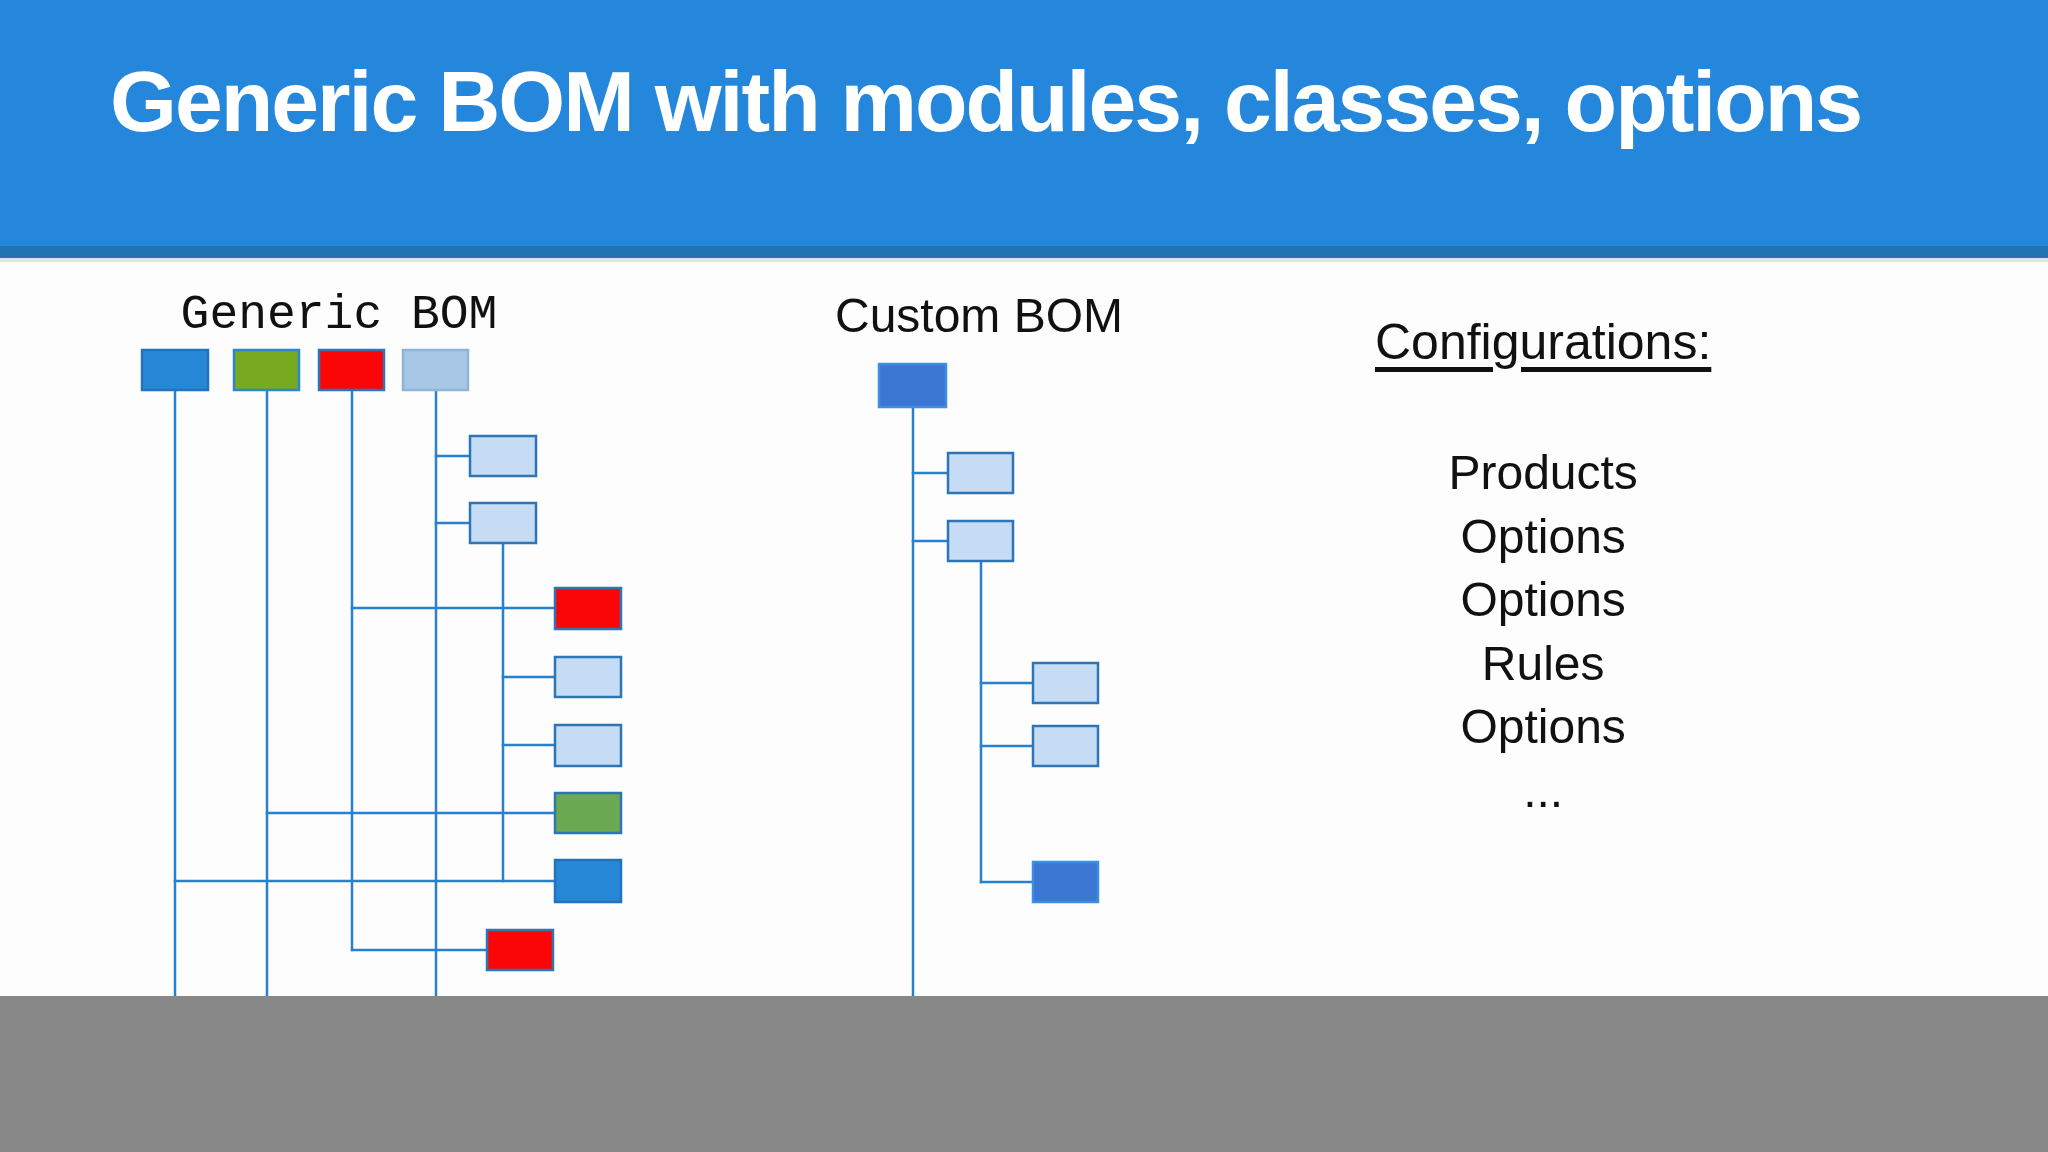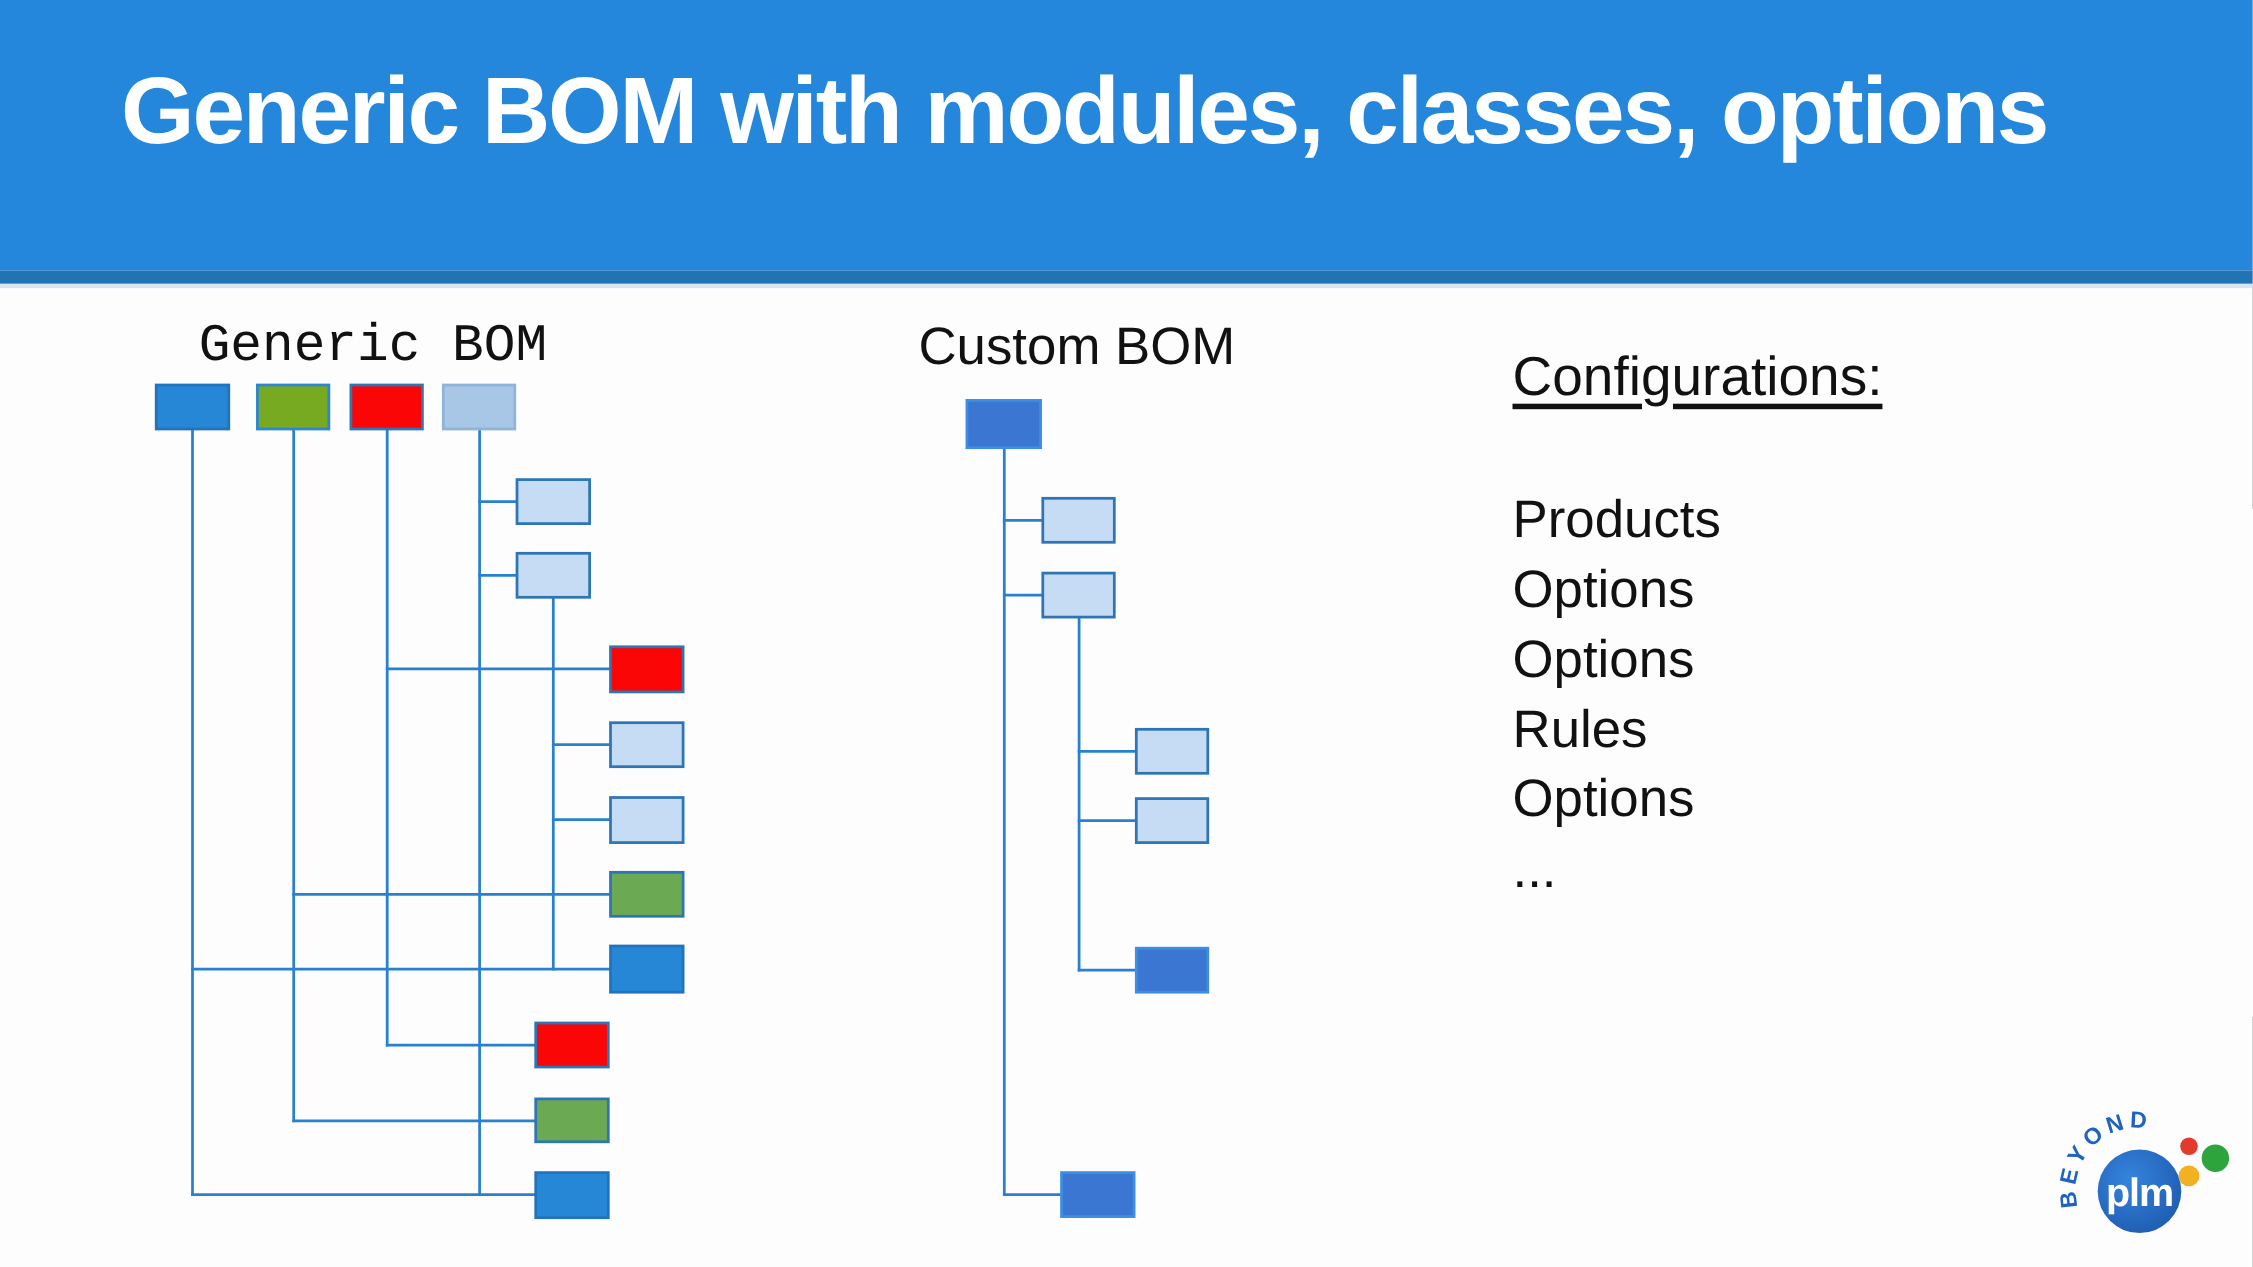--- a/index.html
+++ b/index.html
@@ -1,17 +1,17 @@
 <!DOCTYPE html>
 <html style="--header_bg: #2487DB; --header_band: #2173B4; --header_underline: #D8E4F2; --slide_bg: #FDFDFE; --title_text: #FFFFFF; --body_text: #111111; --connector: #2980CE; --logo_blue: #1E5FB8; --logo_blue_light: #2F7BD6; --logo_text_blue: #2063BE; --logo_red: #E23B2E; --logo_green: #2EA43C; --logo_yellow: #F2B122;"><head>
 <meta charset="utf-8">
 <style>
   html,body{margin:0;padding:0;background:#888;}
   .slide{
-    position:relative;width:2048px;height:1152px;overflow:hidden;
+    position:relative;width:2048px;height:996px;overflow:hidden;
     background:var(--slide_bg,#fdfdfe);
     font-family:"Liberation Sans","DejaVu Sans",sans-serif;
   }
   .header{position:absolute;left:0;top:0;width:2048px;height:246px;background:var(--header_bg,#2487db);}
   .header-band{position:absolute;left:0;top:246px;width:2048px;height:12px;background:var(--header_band,#2173b4);}
   .header-underline{position:absolute;left:0;top:258px;width:2048px;height:4px;background:var(--header_underline,#d8e4f2);}
   .main-title{
     position:absolute;left:110px;top:52px;white-space:nowrap;
     font-size:86px;font-weight:bold;letter-spacing:-2px;
     color:var(--title_text,#ffffff);
@@ -19,21 +19,21 @@
   .diagram-svg{position:absolute;left:0;top:0;width:2048px;height:1152px;}
   .tree-title{
     position:absolute;top:288px;transform:translateX(-50%);
     font-size:48px;color:var(--body_text,#111);white-space:nowrap;
   }
   .tree-title.generic{left:339px;font-family:Liberation Mono, monospace;}
   .tree-title.custom{left:950px;margin-left:29px;}
   .config{position:absolute;left:1363px;top:313px;color:var(--body_text,#111);margin-left:12px;}
   .config-heading{font-size:50px;text-decoration:underline;text-underline-offset:8px;white-space:nowrap;}
   .config-list{list-style:none;margin:70px 0 0 0;padding:0;font-size:48px;}
-  .config-list li{line-height:63.5px;white-space:nowrap;}
+  .config-list li{line-height:63.5px;white-space:nowrap;text-align:center;}
   .copyright{position:absolute;left:22px;top:1112px;font-size:34px;color:var(--body_text,#111);white-space:nowrap;}
   .logo{position:absolute;left:1856px;top:1000px;width:196px;height:152px;}
 </style>
 </head>
 <body>
 
 <div class="slide">
 
   <div class="header"></div>
   <div class="header-band"></div>

